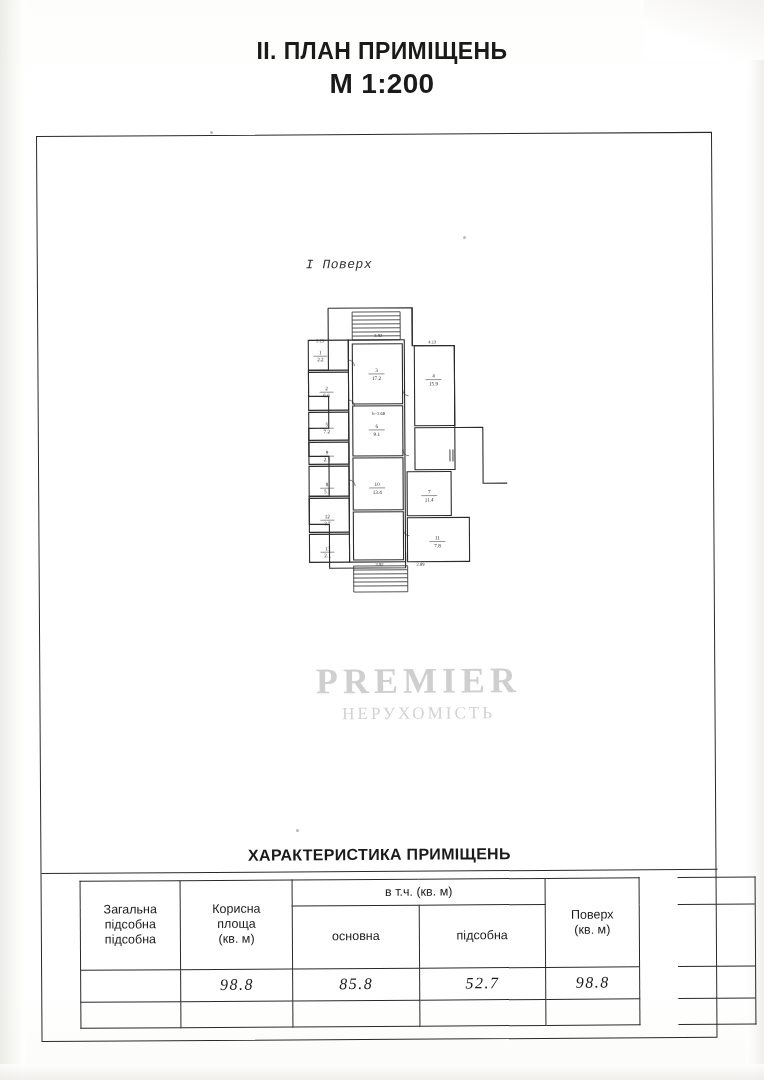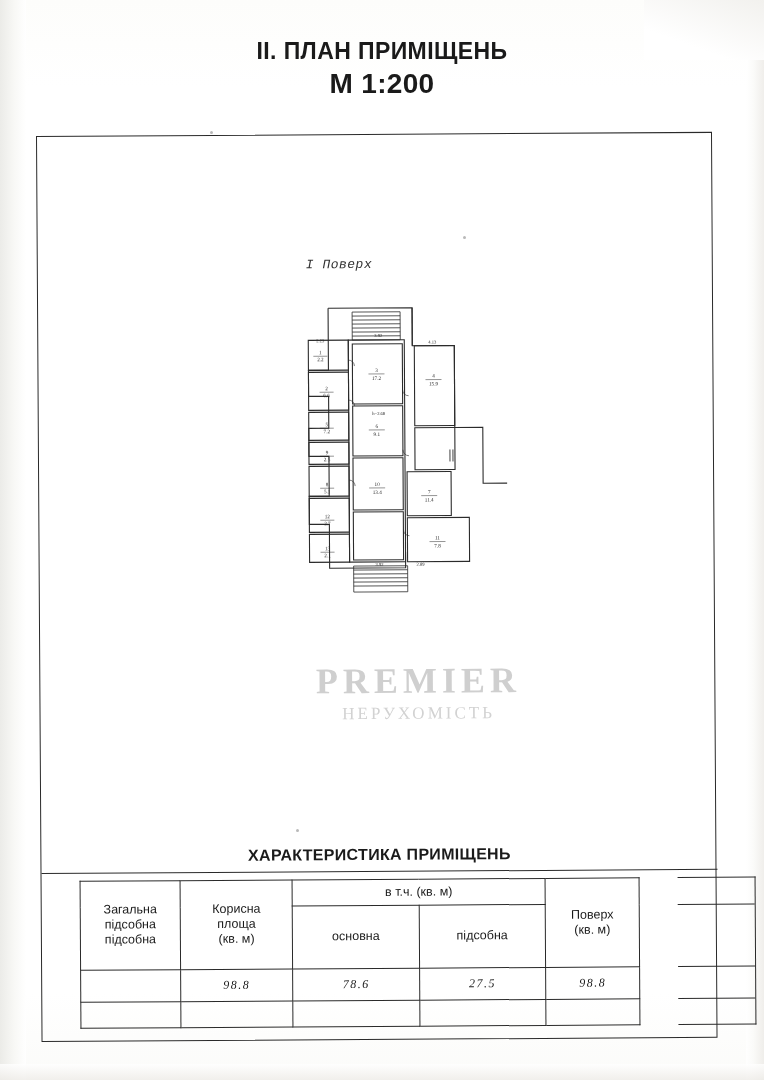--- a/index.html
+++ b/index.html
@@ -107,21 +107,21 @@
   .col-zag{width:104px;}
   .col-osn{width:118px;}
   .col-pid{width:118px;}
   .col-kor{width:86px;}
   .vtch{height:26px;}
   .hdr-row{height:62px;}
   .val-row{height:32px;}
   .last-row{height:26px;}
   .val{
     font-family:"Liberation Serif", serif;
-    font-style:italic;font-size:12px;letter-spacing:1.5px;
+    font-style:italic;font-size:16px;letter-spacing:1.5px;
   }
   
   .right-stub{
     position:absolute;left:598px;top:0;width:78px;height:148px;
     border-top:1.1px solid #2a2a2a;border-right:1.1px solid #2a2a2a;
     border-bottom:1.1px solid #2a2a2a;
     box-sizing:border-box;
   }
   .right-stub .rs-line{
     position:absolute;left:0;right:0;height:0;border-top:1.1px solid #2a2a2a;
@@ -302,22 +302,22 @@
           <div>(кв. м)</div>
         </td>
       </tr>
       <tr class="hdr-row">
         <td class="col-osn">основна</td>
         <td class="col-pid">підсобна</td>
       </tr>
       <tr class="val-row">
         <td class="val"></td>
         <td class="val">98.8</td>
-        <td class="val">78.6</td>
-        <td class="val">27.5</td>
+        <td class="val">85.8</td>
+        <td class="val">52.7</td>
         <td class="val">98.8</td>
       </tr>
       <tr class="last-row">
         <td></td>
         <td></td>
         <td></td>
         <td></td>
         <td></td>
       </tr>
     </tbody>

